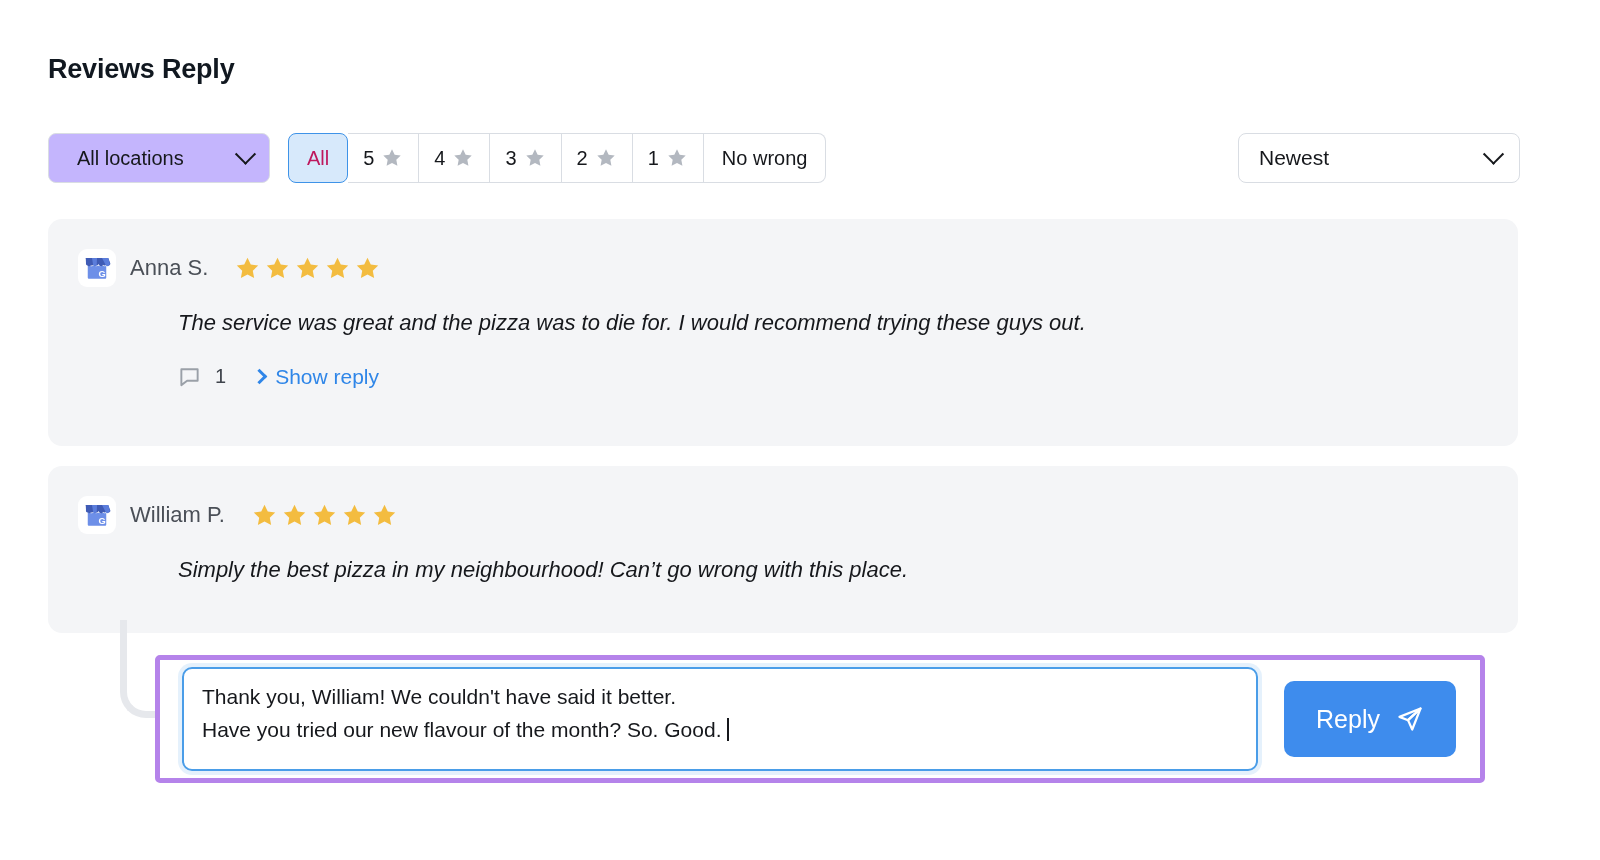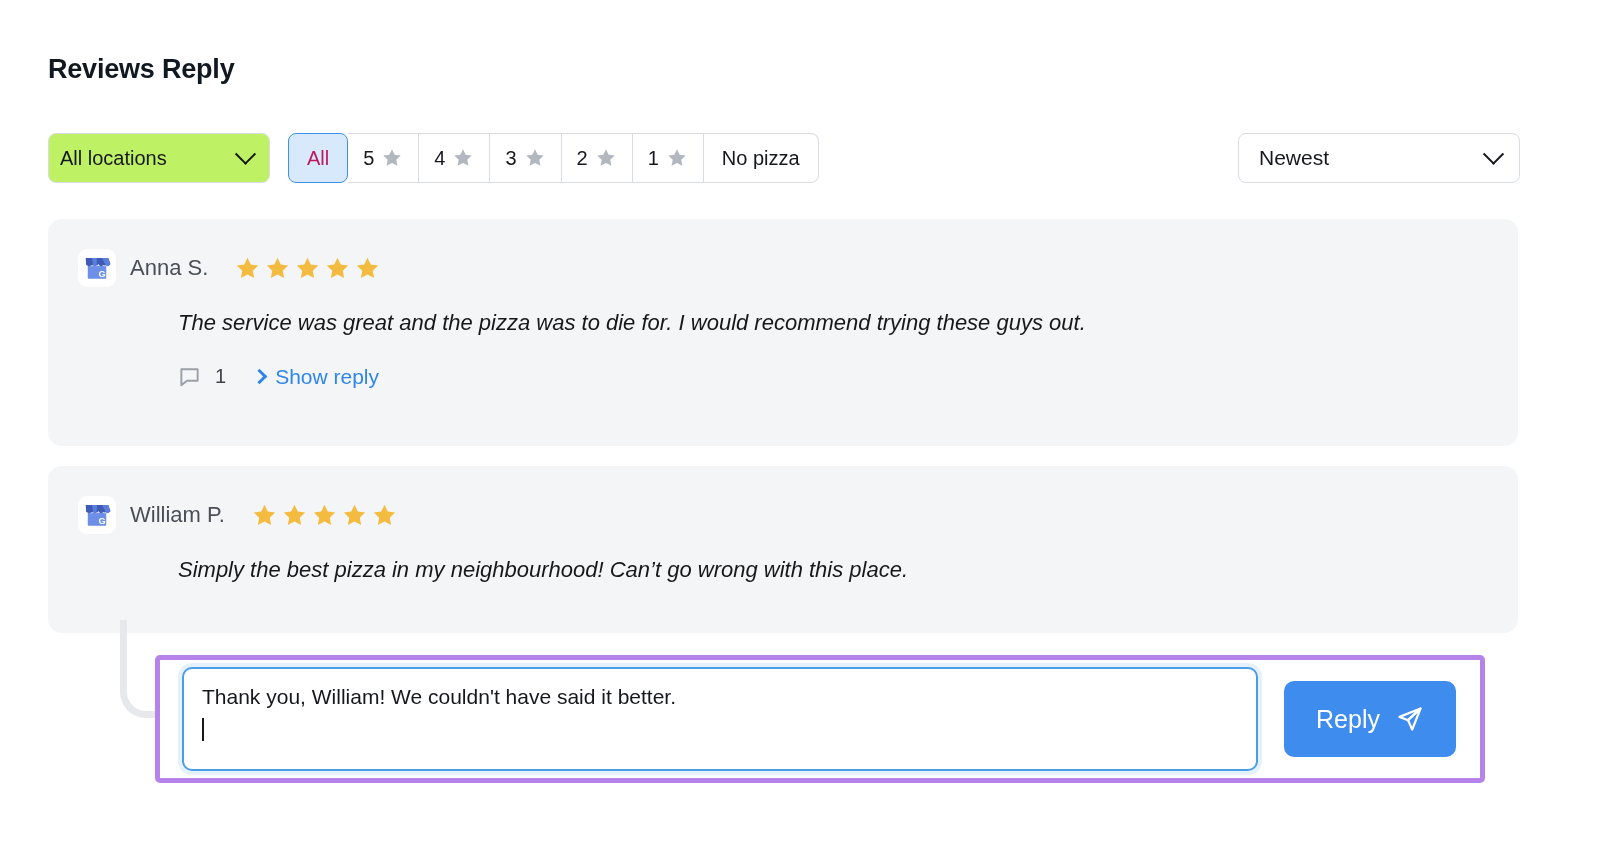--- a/index.html
+++ b/index.html
@@ -20,21 +20,21 @@
 
   
   .filter-bar {
     position: absolute; left: 48px; top: 133px;
     display: flex; align-items: center; gap: 18px;
   }
   .locations-select {
     display: flex; align-items: center; justify-content: space-between;
     width: 222px; height: 50px;
     border: 1px solid #d9dde3; border-radius: 8px;
-    background: #bef264; padding: 0 16px 0 11px;
+    background: #c4b5fd; padding: 0 16px 0 28px;
     font-size: 20px; color: #16181c; cursor: pointer;
   }
   .chev {
     display: inline-block; width: 15px; height: 15px;
     border-right: 2.6px solid #16181c; border-bottom: 2.6px solid #16181c;
     transform: rotate(45deg) translate(-3px,-3px);
   }
   .rating-group { display: flex; align-items: center; }
   .rating-btn {
     display: flex; align-items: center; justify-content: center; gap: 7px;
@@ -194,21 +194,21 @@
             <path d="M12 2.5l2.9 6.0 6.6.9-4.8 4.6 1.2 6.5L12 17.4 6.1 20.5l1.2-6.5L2.5 9.4l6.6-.9z"></path>
           </svg>
       </div>
       <div class="rating-btn">
         <span>1</span>
         <svg class="star-gray" viewBox="0 0 24 24">
             <path d="M12 2.5l2.9 6.0 6.6.9-4.8 4.6 1.2 6.5L12 17.4 6.1 20.5l1.2-6.5L2.5 9.4l6.6-.9z"></path>
           </svg>
       </div>
       <div class="rating-btn">
-        <span>No pizza</span>
+        <span>No wrong</span>
       </div>
     </div>
   </div>
 
   <div class="sort-select">
     <span>Newest</span>
     <span class="chev"></span>
   </div>
 
   <div class="review-card" id="card-0">
@@ -289,21 +289,21 @@
           </svg>
       </span>
     </div>
 
     <div class="review-text">Simply the best pizza in my neighbourhood! Can’t go wrong with this place.</div>
   </div>
 
   <div class="connector"></div>
 
   <div class="reply-highlight">
-    <div class="reply-textarea" contenteditable="true" spellcheck="false" style=""><span>Thank you, William! We couldn't have said it better.</span><br><span class="caret"></span></div>
+    <div class="reply-textarea" contenteditable="true" spellcheck="false" style=""><span>Thank you, William! We couldn't have said it better.</span><br><span>Have you tried our new flavour of the month? So. Good. </span><span class="caret"></span></div>
     <button class="reply-btn">
       <span>Reply</span>
       <svg class="send-icon" viewBox="0 0 24 24" fill="none" stroke="#ffffff" stroke-width="1.9" stroke-linejoin="round" stroke-linecap="round">
         <path d="M21 3L3 10.2l7.3 2.8L21 3z"></path>
         <path d="M21 3l-7.1 18-3.6-8L21 3z"></path>
       </svg>
     </button>
   </div>
 
 </div>

